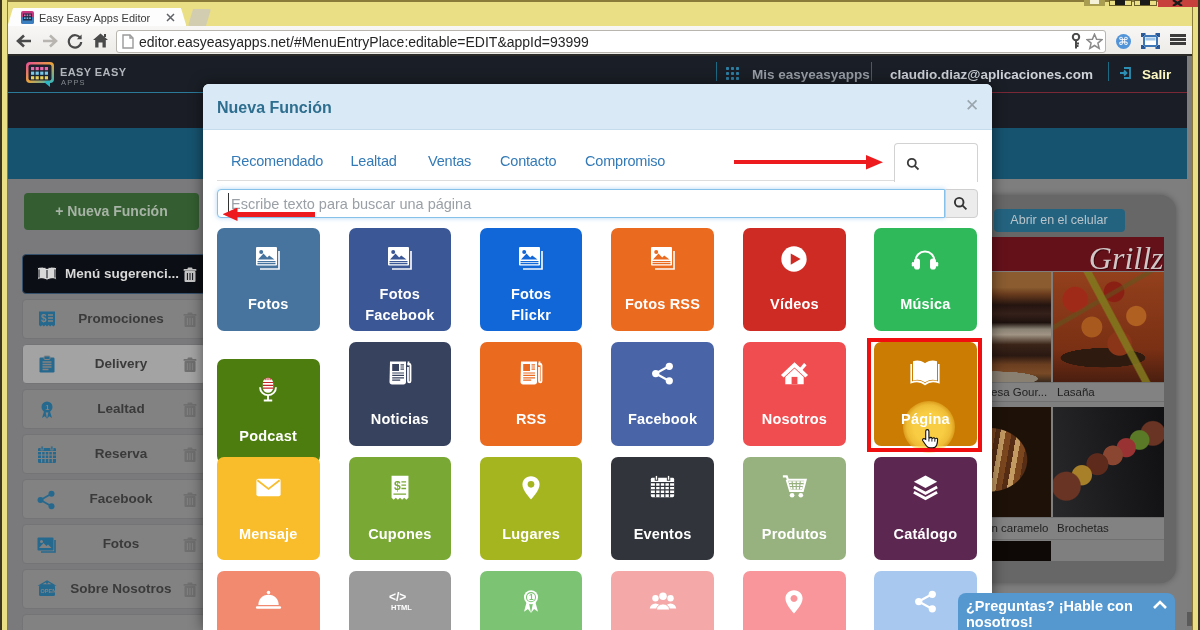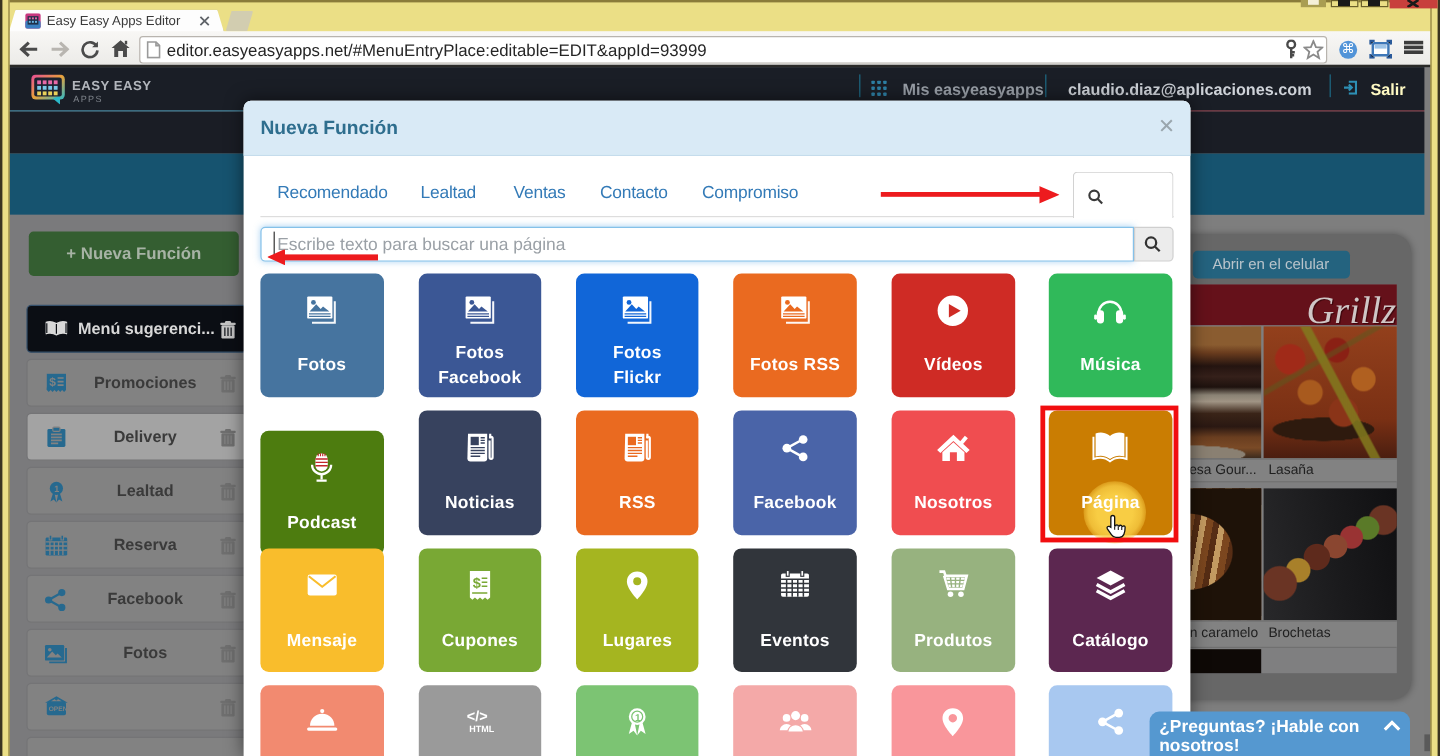--- a/index.html
+++ b/index.html
@@ -270,20 +270,21 @@
           <path d="M4.4 6 V13 M7 6 V13 M9.6 6 V13"></path>
         </g>
       </svg>
     </div><div class="a" style="left:22px;top:568.5px;width:184px;height:40px;border-radius:4px;background:#828282;border:1px solid #747476">
       <svg class="a" style="left:13px;top:10px" width="22" height="20" viewBox="0 0 22 20">
         <path d="M11 1 L4 5 H18 Z" fill="none" stroke="#26698f" stroke-width="1.3"></path>
         <circle cx="11" cy="2.5" r="1.2" fill="#26698f"></circle>
         <rect x="3" y="5" width="16" height="11" rx="1.5" fill="#26698f"></rect>
         <text x="4.6" y="12.5" font-size="5.5" font-weight="bold" fill="#828282">OPEN</text>
       </svg>
+      <div class="sbt">Sobre Nosotros</div>
       <svg class="a" style="right:8px;top:12px" width="14" height="16" viewBox="0 0 14 16">
         <rect x="1.5" y="4" width="11" height="11" rx="1" fill="#6f6f6f"></rect>
         <rect x="0.5" y="2" width="13" height="1.8" rx=".9" fill="#6f6f6f"></rect>
         <rect x="4.5" y="0.5" width="5" height="2" rx="1" fill="#6f6f6f"></rect>
         <g stroke="#828282" stroke-width="1">
           <path d="M4.4 6 V13 M7 6 V13 M9.6 6 V13"></path>
         </g>
       </svg>
     </div><div class="a" style="left:22px;top:613.5px;width:184px;height:40px;border-radius:4px;background:#828282;border:1px solid #747476"></div>
 <div class="a" style="left:920px;top:195px;width:256px;height:388px;background:#676767;border-radius:16px;box-shadow:0 0 6px rgba(0,0,0,.3)"></div>

